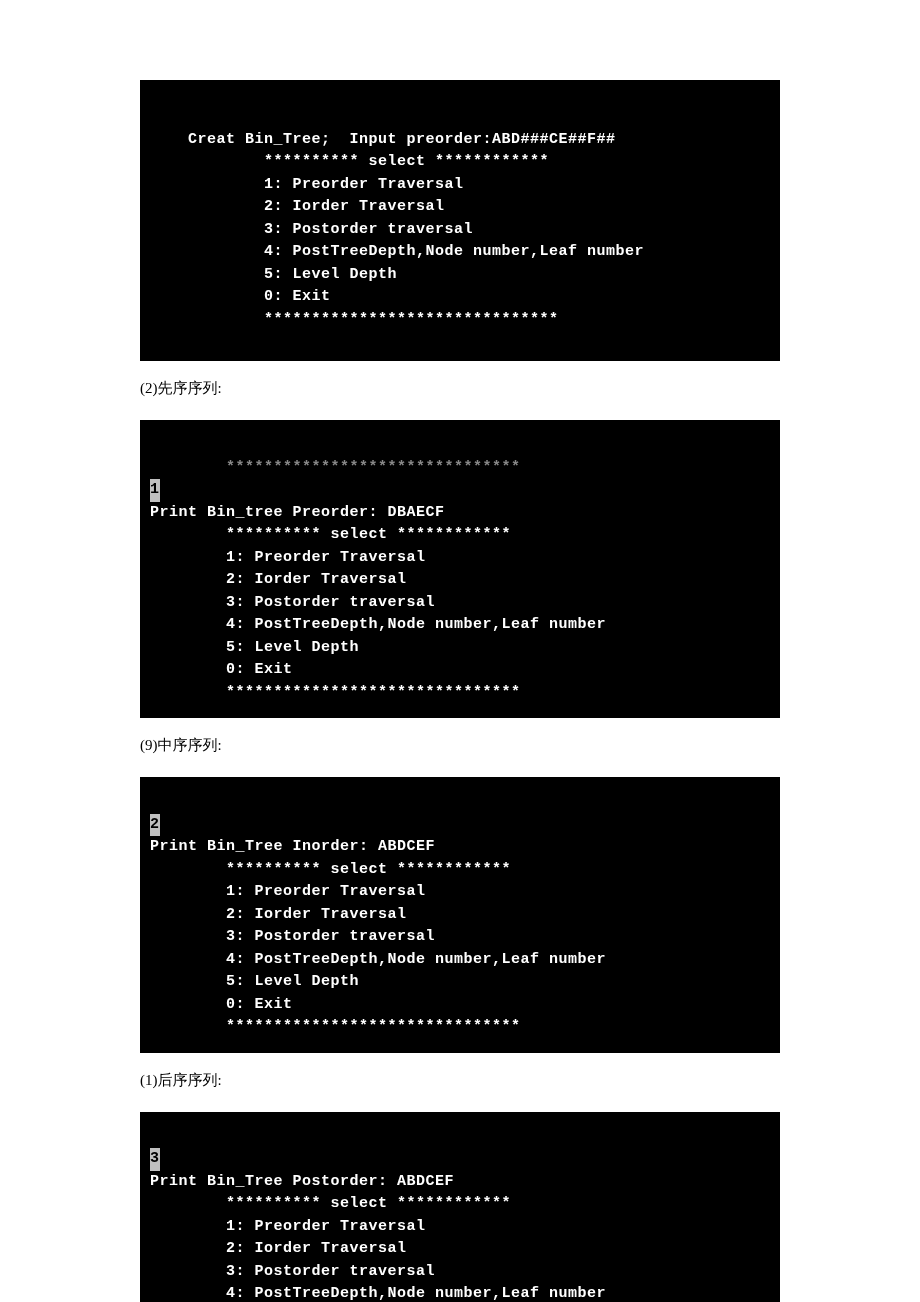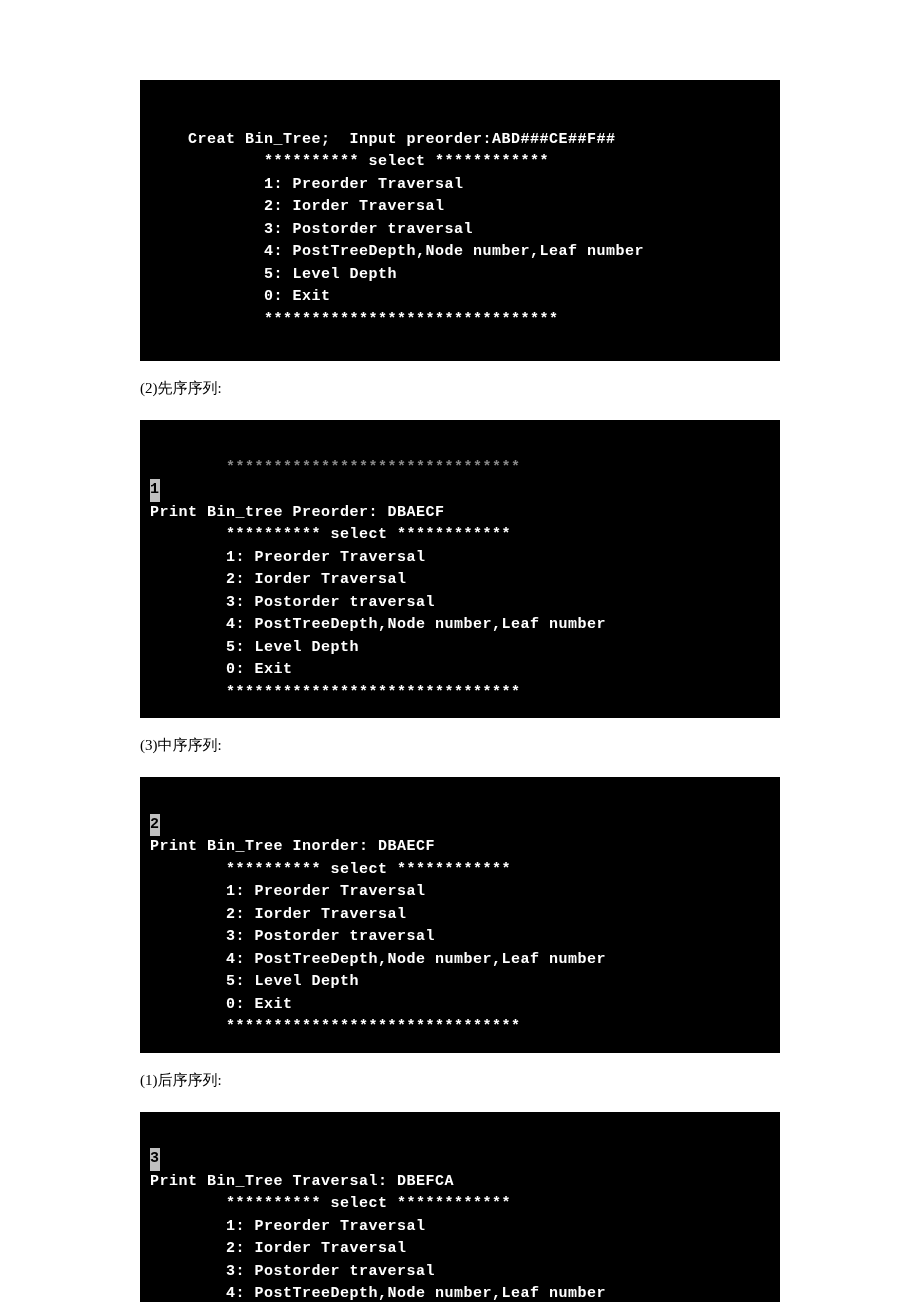--- a/index.html
+++ b/index.html
@@ -73,40 +73,40 @@
 <span>        ********** select ************</span>
 <span>        1: Preorder Traversal</span>
 <span>        2: Iorder Traversal</span>
 <span>        3: Postorder traversal</span>
 <span>        4: PostTreeDepth,Node number,Leaf number</span>
 <span>        5: Level Depth</span>
 <span>        0: Exit</span>
 <span>        *******************************</span>
 </div>
 
-<div class="caption">(3)中序序列:</div>
+<div class="caption">(9)中序序列:</div>
 
 <div class="terminal">
 <span class="cursor-mark">2</span>
-<span>Print Bin_Tree Inorder: DBAECF</span>
+<span>Print Bin_Tree Inorder: ABDCEF</span>
 <span>        ********** select ************</span>
 <span>        1: Preorder Traversal</span>
 <span>        2: Iorder Traversal</span>
 <span>        3: Postorder traversal</span>
 <span>        4: PostTreeDepth,Node number,Leaf number</span>
 <span>        5: Level Depth</span>
 <span>        0: Exit</span>
 <span>        *******************************</span>
 </div>
 
 <div class="caption">(1)后序序列:</div>
 
 <div class="terminal" style="margin-bottom:4px;">
 <span class="cursor-mark">3</span>
-<span>Print Bin_Tree Traversal: DBEFCA</span>
+<span>Print Bin_Tree Postorder: ABDCEF</span>
 <span>        ********** select ************</span>
 <span>        1: Preorder Traversal</span>
 <span>        2: Iorder Traversal</span>
 <span>        3: Postorder traversal</span>
 <span>        4: PostTreeDepth,Node number,Leaf number</span>
 
 
 
 </div>
 

